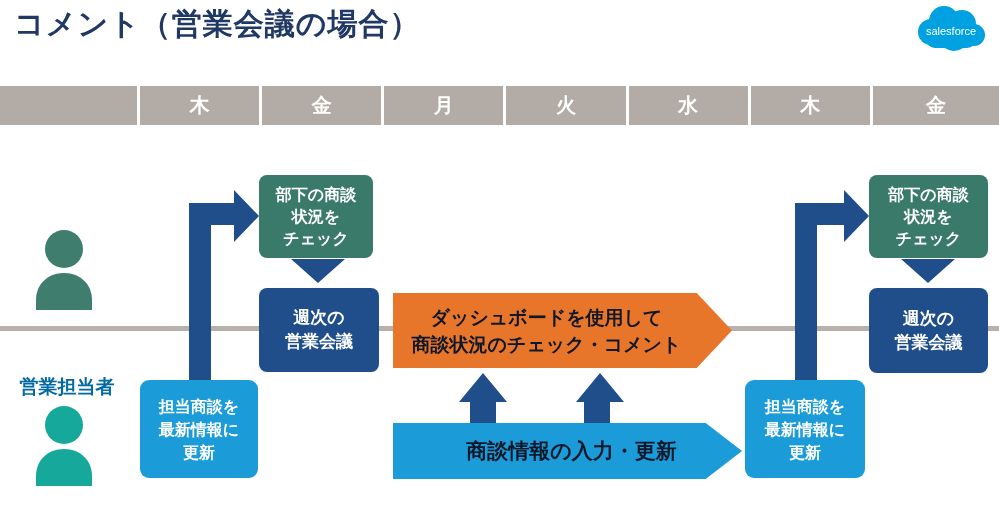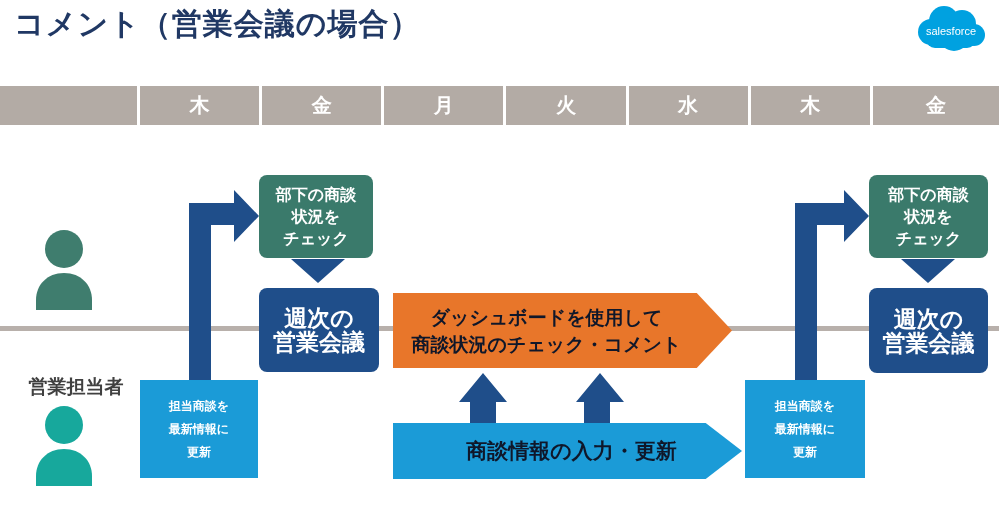--- a/index.html
+++ b/index.html
@@ -27,36 +27,36 @@
   .daycell-last{flex:1.06;}
   
   .laneline{
     position:absolute;left:0;top:326px;width:999px;height:5px;background:#b8b0ab;z-index:0;
   }
   
   .rolelabel{
     position:absolute;text-align:center;font-weight:bold;white-space:pre-line;z-index:2;
   }
   .rolelabel.manager{left:0;top:170px;width:134px;font-size:19px;line-height:26px;color:#3f7d6e;}
-  .rolelabel.rep{left:11px;top:374px;width:130px;font-size:19px;line-height:26px;color:#404040;}
+  .rolelabel.rep{left:2px;top:374px;width:130px;font-size:19px;line-height:26px;color:#0369a1;}
   .personicon{position:absolute;width:62px;height:80px;z-index:2;}
   .personicon.manager{left:33px;top:230px;}
   .personicon.rep{left:33px;top:406px;}
   
   .connectors{position:absolute;left:0;top:0;width:999px;height:527px;z-index:1;}
   .connectors polygon{fill:#1f4e8a;}
   
   .box{
     position:absolute;display:flex;align-items:center;justify-content:center;
     text-align:center;color:#ffffff;font-weight:bold;white-space:pre-line;
     border-radius:8px;z-index:2;box-sizing:border-box;
   }
   .teal{background:#3a7a6b;font-size:16px;line-height:22px;}
-  .darkblue{background:#1f4e8a;font-size:23px;line-height:24px;}
-  .lightblue{background:#1b9bd7;border-radius:0;font-size:12px;line-height:23px;}
+  .darkblue{background:#1f4e8a;font-size:17px;line-height:24px;}
+  .lightblue{background:#1b9bd7;border-radius:9px;font-size:16px;line-height:23px;}
   .box.check-left{left:259px;top:175px;width:114px;height:83px;}
   .box.meet-left{left:259px;top:288px;width:120px;height:84px;}
   .box.update-left{left:140px;top:380px;width:118px;height:98px;}
   .box.check-right{left:869px;top:175px;width:119px;height:83px;}
   .box.meet-right{left:869px;top:288px;width:119px;height:85px;}
   .box.update-right{left:745px;top:380px;width:120px;height:98px;}
   
   .pentagon{
     position:absolute;display:flex;align-items:center;justify-content:center;
     text-align:center;color:#0f172a;font-weight:bold;white-space:pre-line;z-index:2;

